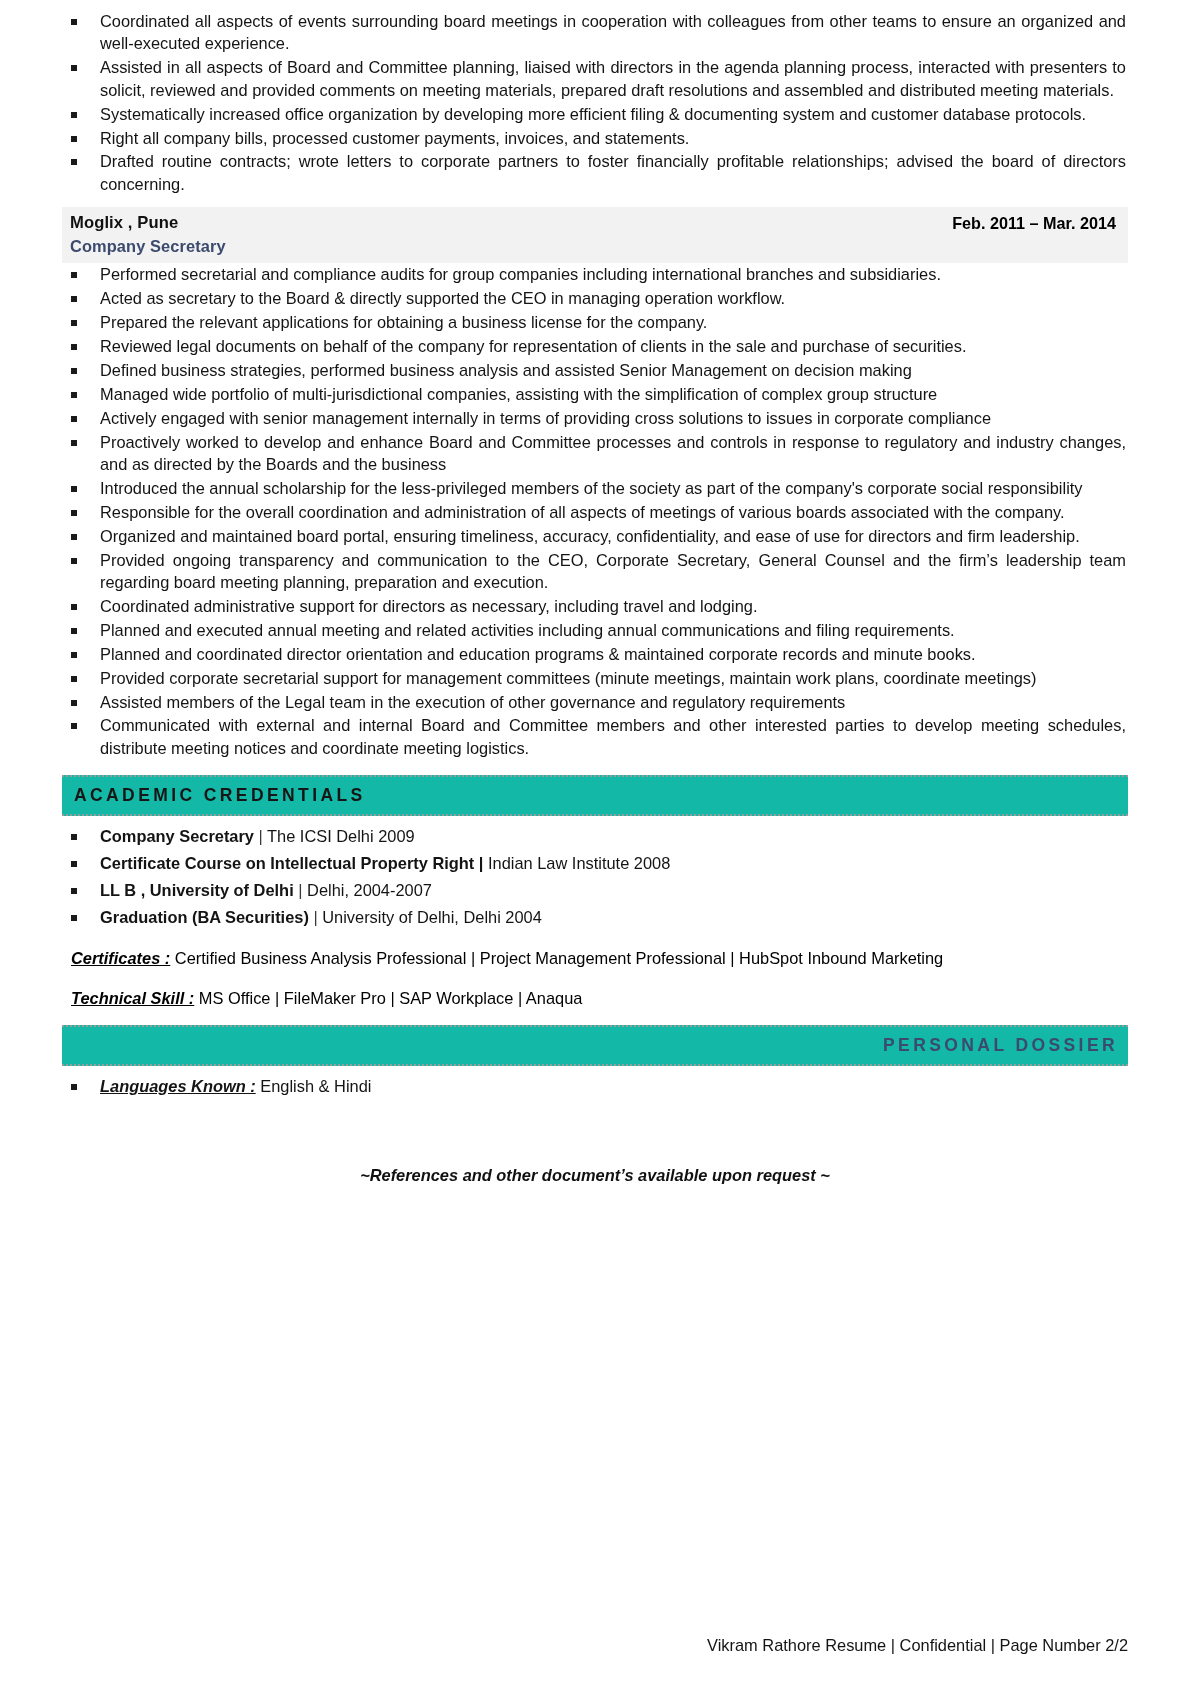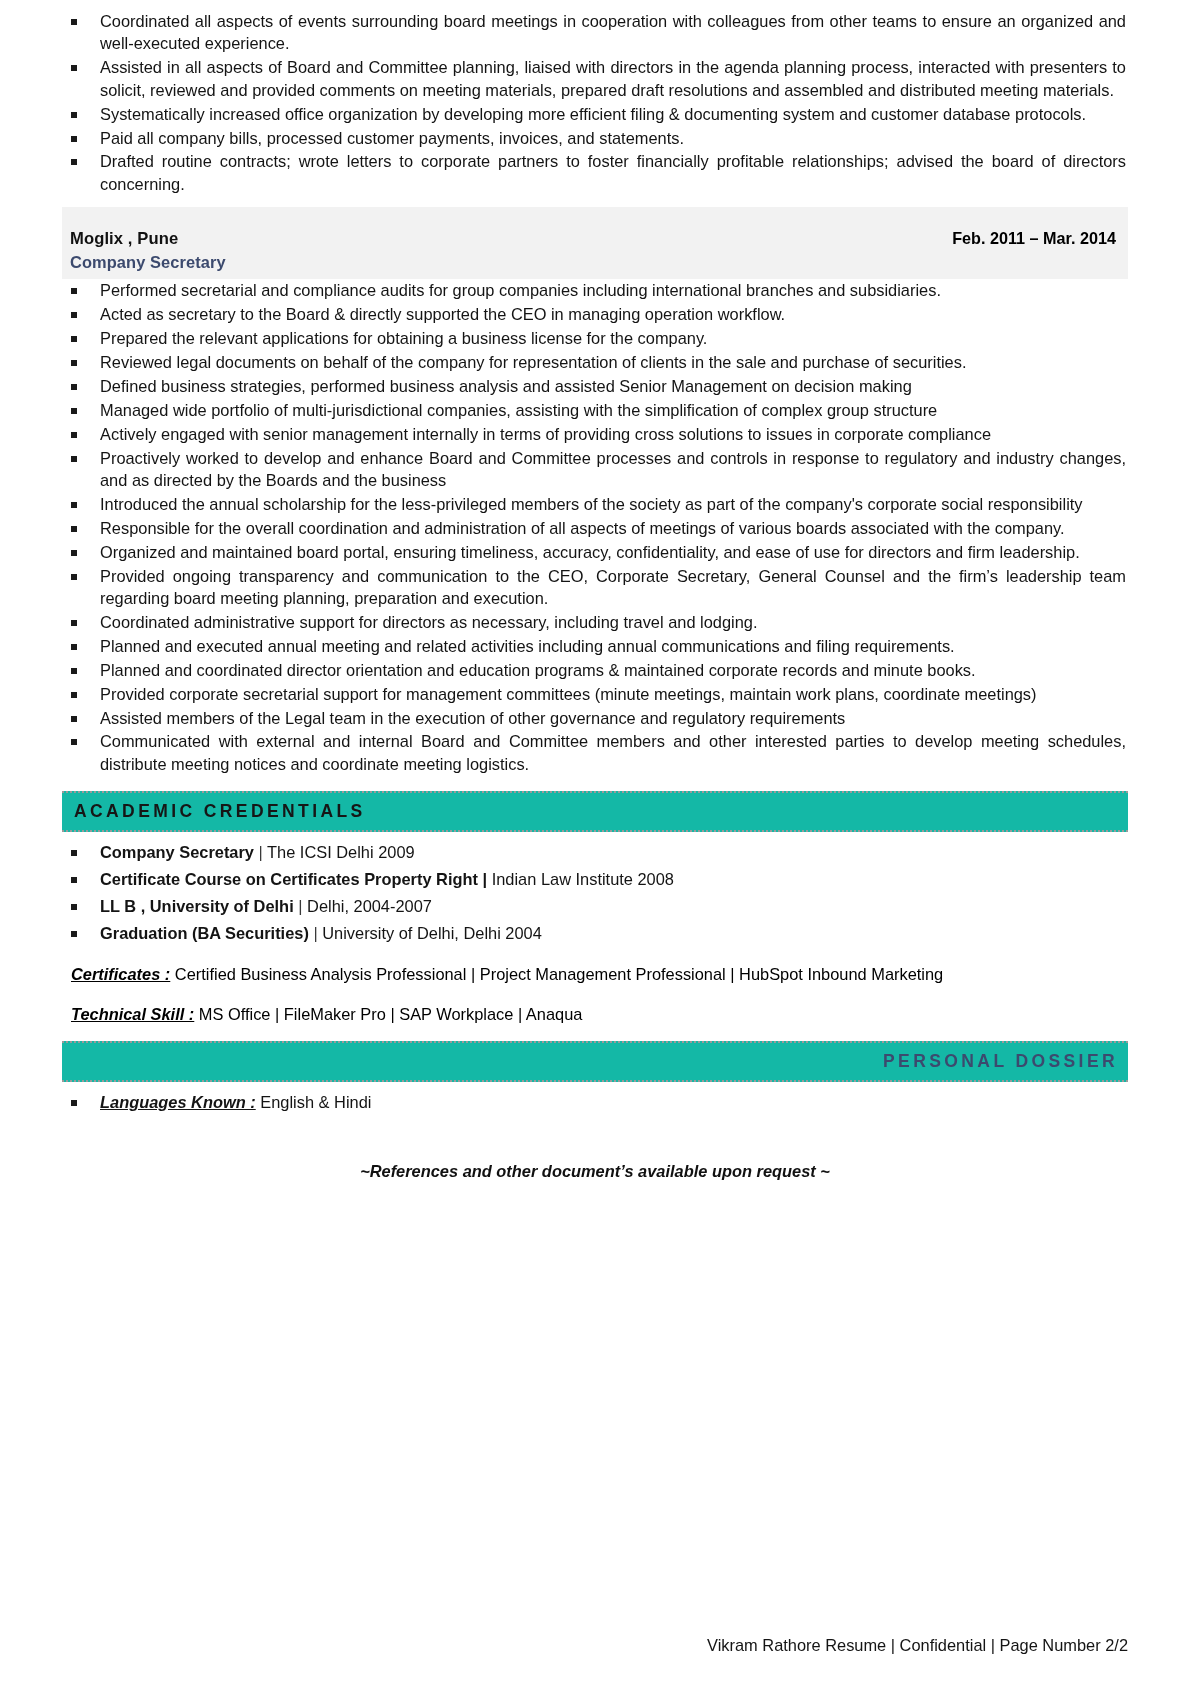--- a/index.html
+++ b/index.html
@@ -54,22 +54,21 @@
   
   .job-band {
     background: #f2f2f2;
     padding: 6px 12px 7px 8px;
     margin-top: 12px;
     margin-bottom: 0;
   }
   .job-row {
     display: flex;
     justify-content: space-between;
-    align-items: flex-start;
-    margin-top: 16px;
+    align-items: flex-end;
   }
   .job-company {
     font-size: 16.6px;
     font-weight: bold;
     color: #111111;
     letter-spacing: 0.1px;
   }
   .job-dates {
     font-size: 16.2px;
     font-weight: bold;
@@ -129,21 +128,21 @@
     color: #000000;
   }
 
   
   .closing {
     text-align: center;
     font-size: 16.4px;
     font-weight: bold;
     font-style: italic;
     color: #111111;
-    margin-top: 48px;
+    margin-top: 68px;
   }
 
   
   .footer {
     position: absolute;
     right: 62px;
     bottom: 28px;
     font-size: 16.4px;
     color: #141414;
     text-align: right;
@@ -151,21 +150,21 @@
 </style>
 </head>
 <body>
 
 <div class="page">
 
   <ul class="bullets justify" id="top-bullets">
       <li>Coordinated all aspects of events surrounding board meetings in cooperation with colleagues from other teams to ensure an organized and well-executed experience.</li>
       <li>Assisted in all aspects of Board and Committee planning, liaised with directors in the agenda planning process, interacted with presenters to solicit, reviewed and provided comments on meeting materials, prepared draft resolutions and assembled and distributed meeting materials.</li>
       <li>Systematically increased office organization by developing more efficient filing &amp; documenting system and customer database protocols.</li>
-      <li>Paid all company bills, processed customer payments, invoices, and statements.</li>
+      <li>Right all company bills, processed customer payments, invoices, and statements.</li>
       <li>Drafted routine contracts; wrote letters to corporate partners to foster financially profitable relationships; advised the board of directors concerning.</li>
     </ul>
 
   <div id="experience-container">
       <div class="job-band">
         <div class="job-row">
           <div class="job-company">Moglix , Pune</div>
           <div class="job-dates">Feb. 2011 – Mar. 2014</div>
         </div>
         <div class="job-title">Company Secretary</div>
@@ -192,21 +191,21 @@
         <li>Assisted members of the Legal team in the execution of other governance and regulatory requirements</li>
         <li>Communicated with external and internal Board and Committee members and other interested parties to develop meeting schedules, distribute meeting notices and coordinate meeting logistics.</li>
       </ul>
     </div>
 
   <div class="section-band">
     <div class="section-title">ACADEMIC CREDENTIALS</div>
   </div>
   <ul class="bullets edu" id="edu-list">
       <li><span class="b">Company Secretary</span><span class="sep"> | </span><span>The ICSI Delhi 2009</span></li>
-      <li><span class="b">Certificate Course on Certificates Property Right |</span><span class="sep"> </span><span>Indian Law Institute 2008</span></li>
+      <li><span class="b">Certificate Course on Intellectual Property Right |</span><span class="sep"> </span><span>Indian Law Institute 2008</span></li>
       <li><span class="b">LL B , University of Delhi</span><span class="sep"> | </span><span>Delhi, 2004-2007</span></li>
       <li><span class="b">Graduation (BA Securities)</span><span class="sep"> | </span><span>University of Delhi, Delhi 2004</span></li>
     </ul>
 
   <div class="free-line">
     <span class="lbl">Certificates :</span><span> Certified Business Analysis Professional  | Project Management Professional | HubSpot Inbound Marketing</span>
   </div>
 
   <div class="free-line">
     <span class="lbl">Technical Skill :</span><span> MS Office | FileMaker Pro |  SAP Workplace | Anaqua</span>

